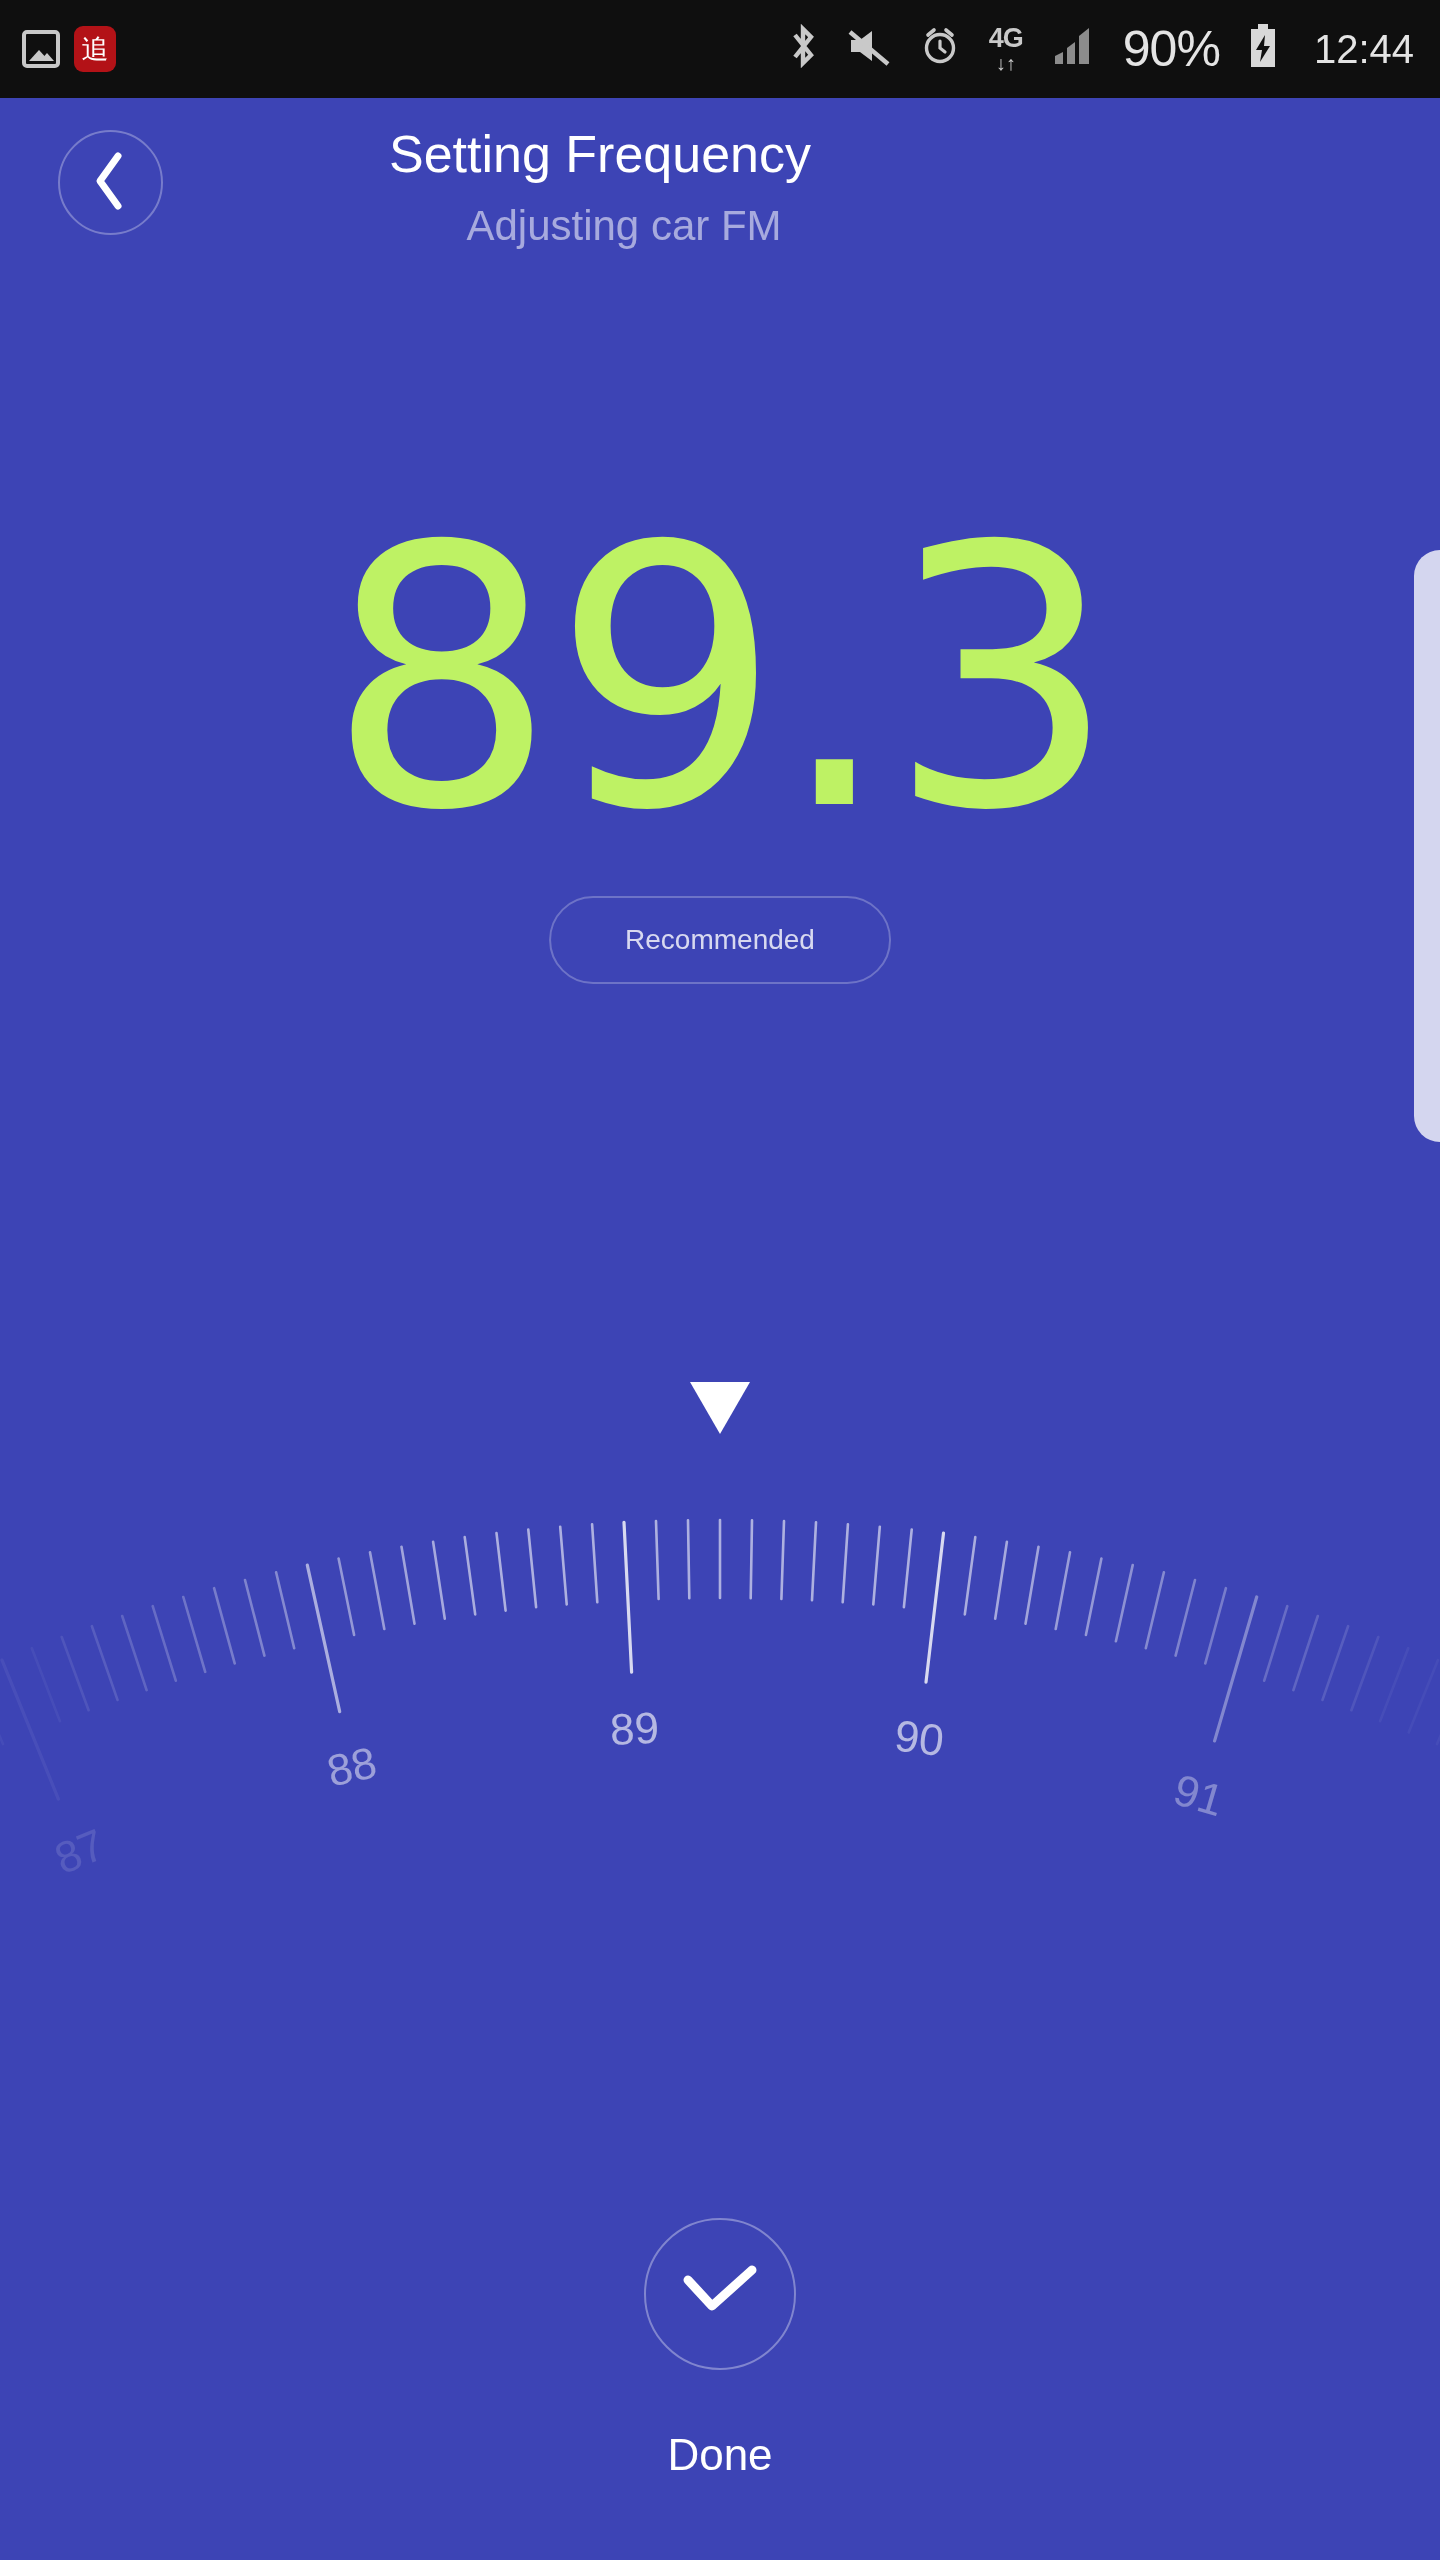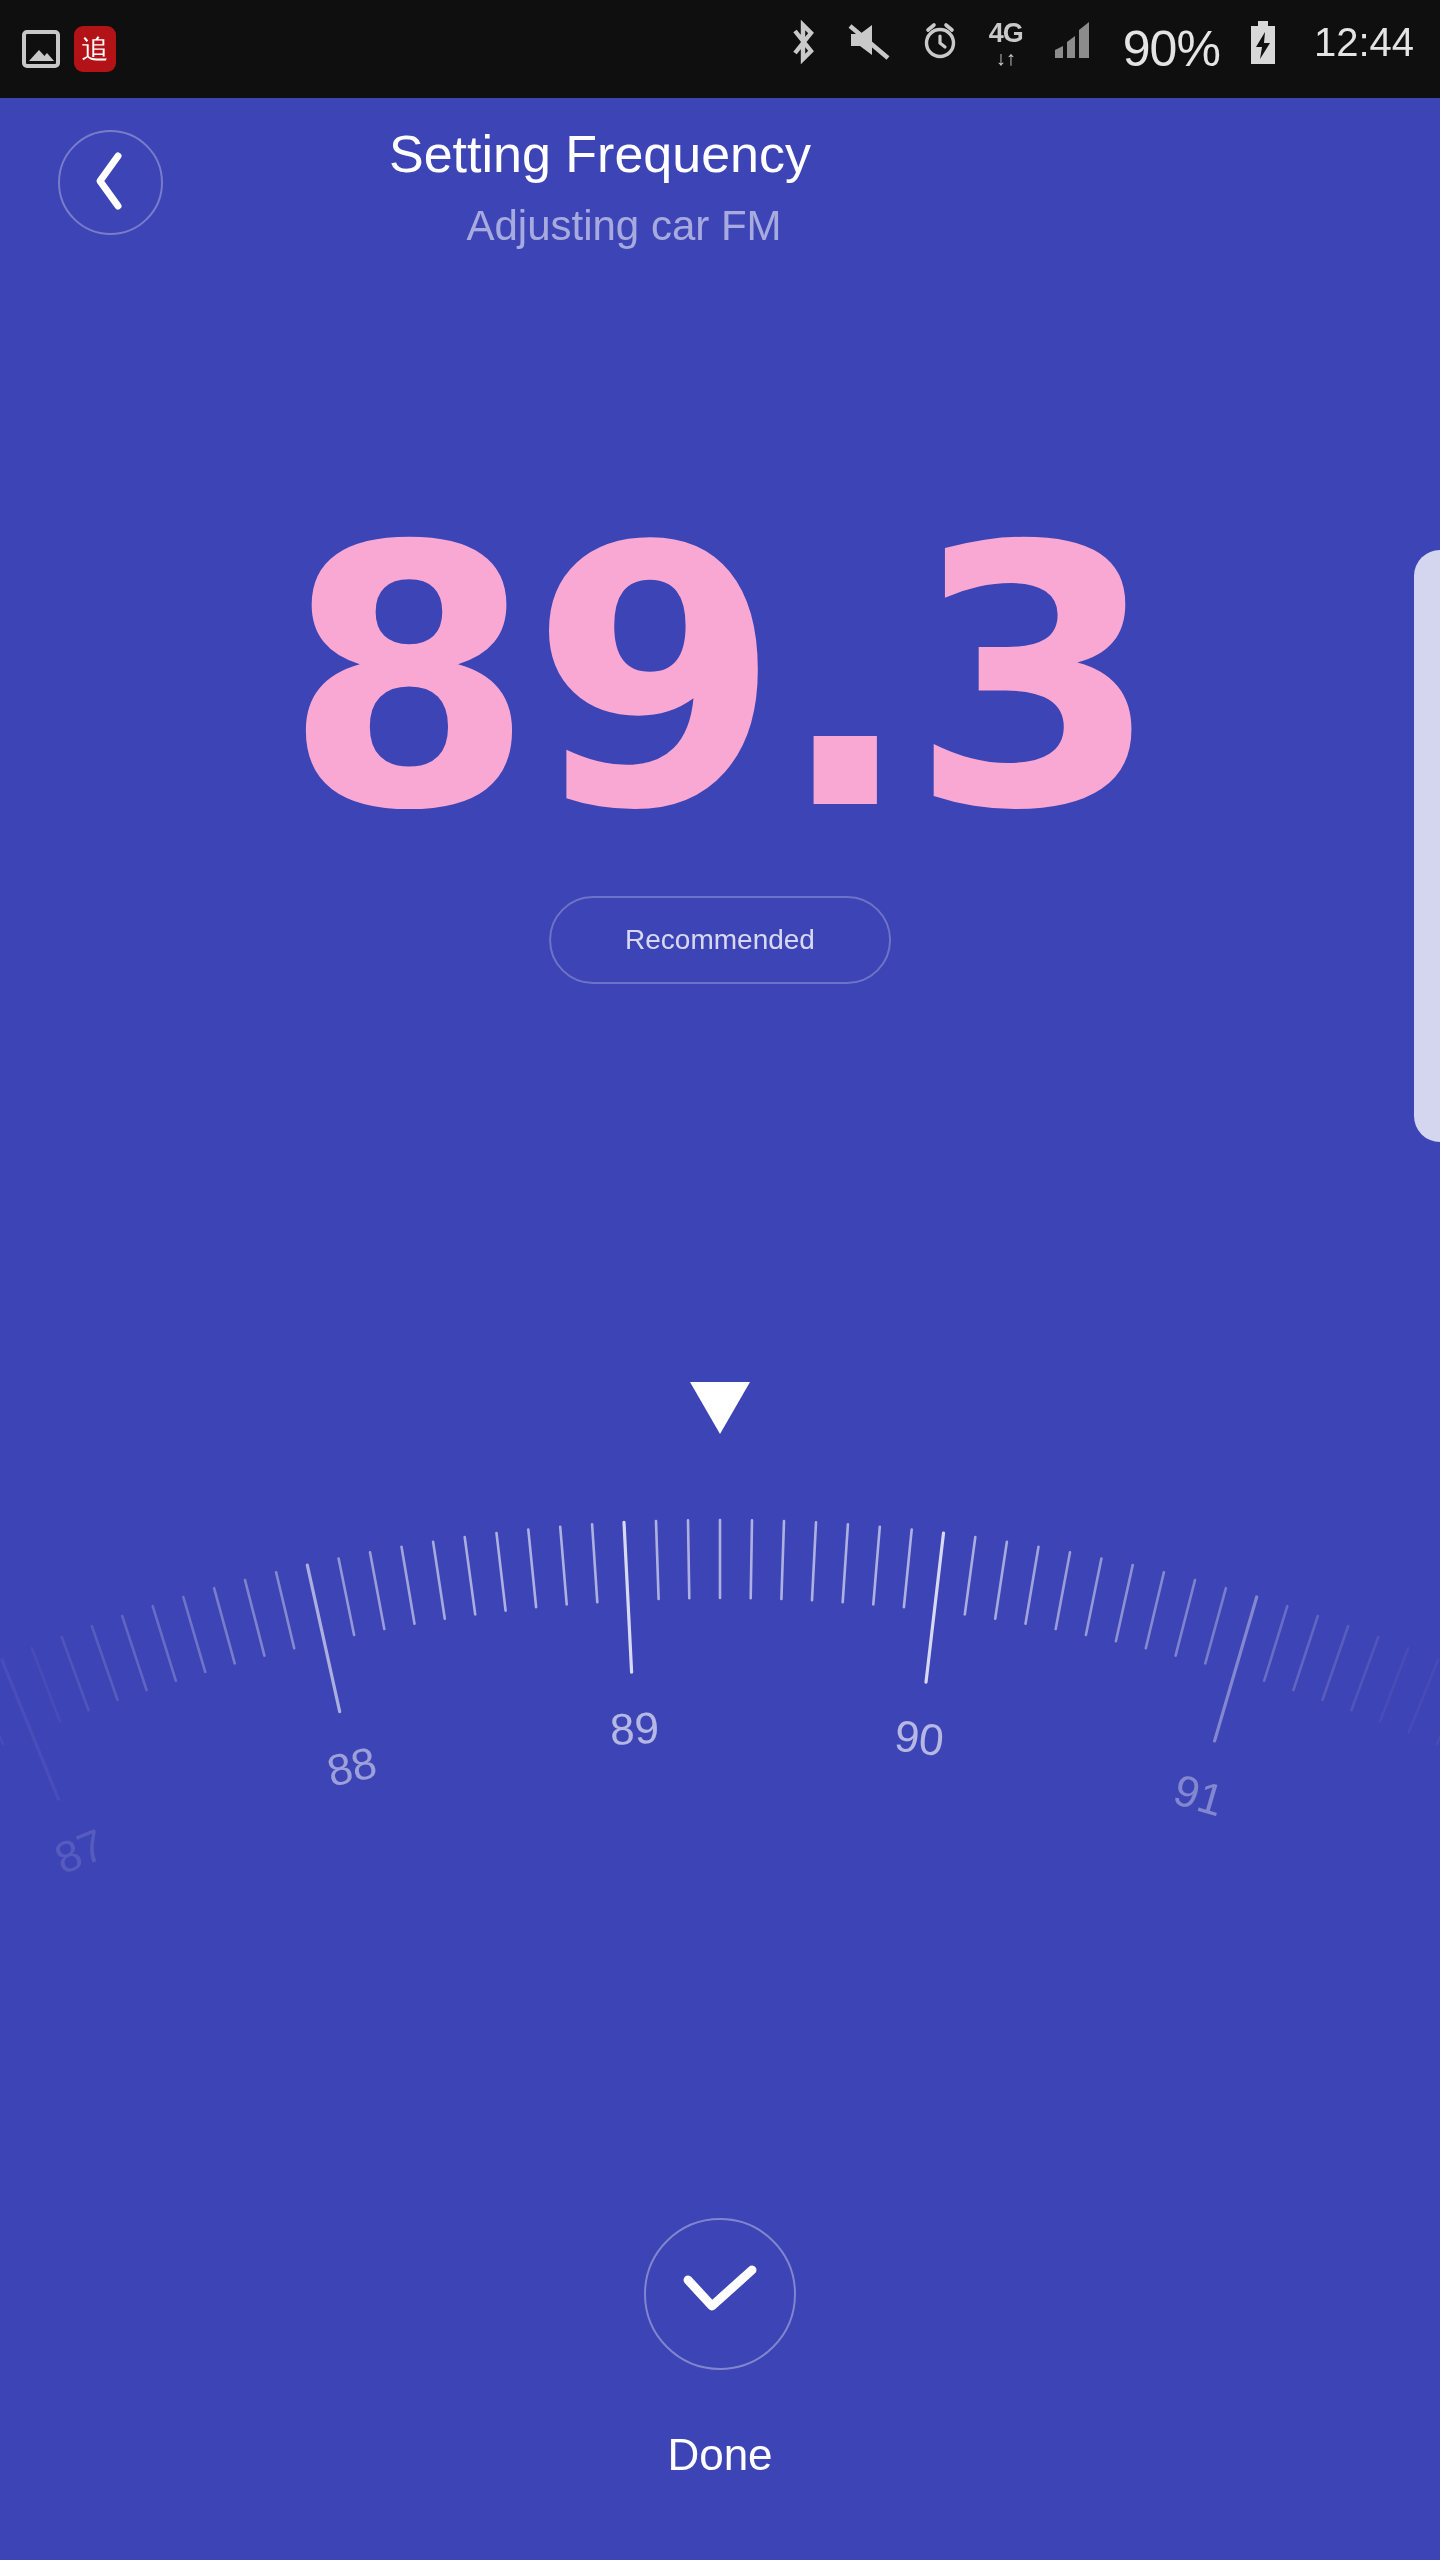--- a/index.html
+++ b/index.html
@@ -31,20 +31,21 @@
     padding: 0 26px 0 22px;
   }
   .sb-left {
     display: flex;
     align-items: center;
     gap: 14px;
   }
   .sb-right {
     margin-left: auto;
     display: flex;
+    align-items: center;
     gap: 28px;
   }
   .icon-photo {
     width: 38px; height: 38px;
     border: 4px solid #C8C8C8;
     border-radius: 5px;
     box-sizing: border-box;
     position: relative;
     overflow: hidden;
   }
@@ -149,23 +150,23 @@
     font-size: 42px;
     font-weight: 400;
   }
 
   
   .freq {
     position: absolute;
     top: 500px; left: 0;
     width: 1440px;
     text-align: center;
-    color: #f9a8d4;
+    color: #bef264;
     font-size: 360px;
-    font-weight: 700;
+    font-weight: 400;
     font-family: "DejaVu Sans", sans-serif;
     line-height: 1;
     letter-spacing: -4px;
   }
   .pill {
     position: absolute;
     top: 896px;
     left: 50%;
     transform: translateX(-50%);
     padding: 26px 74px;

